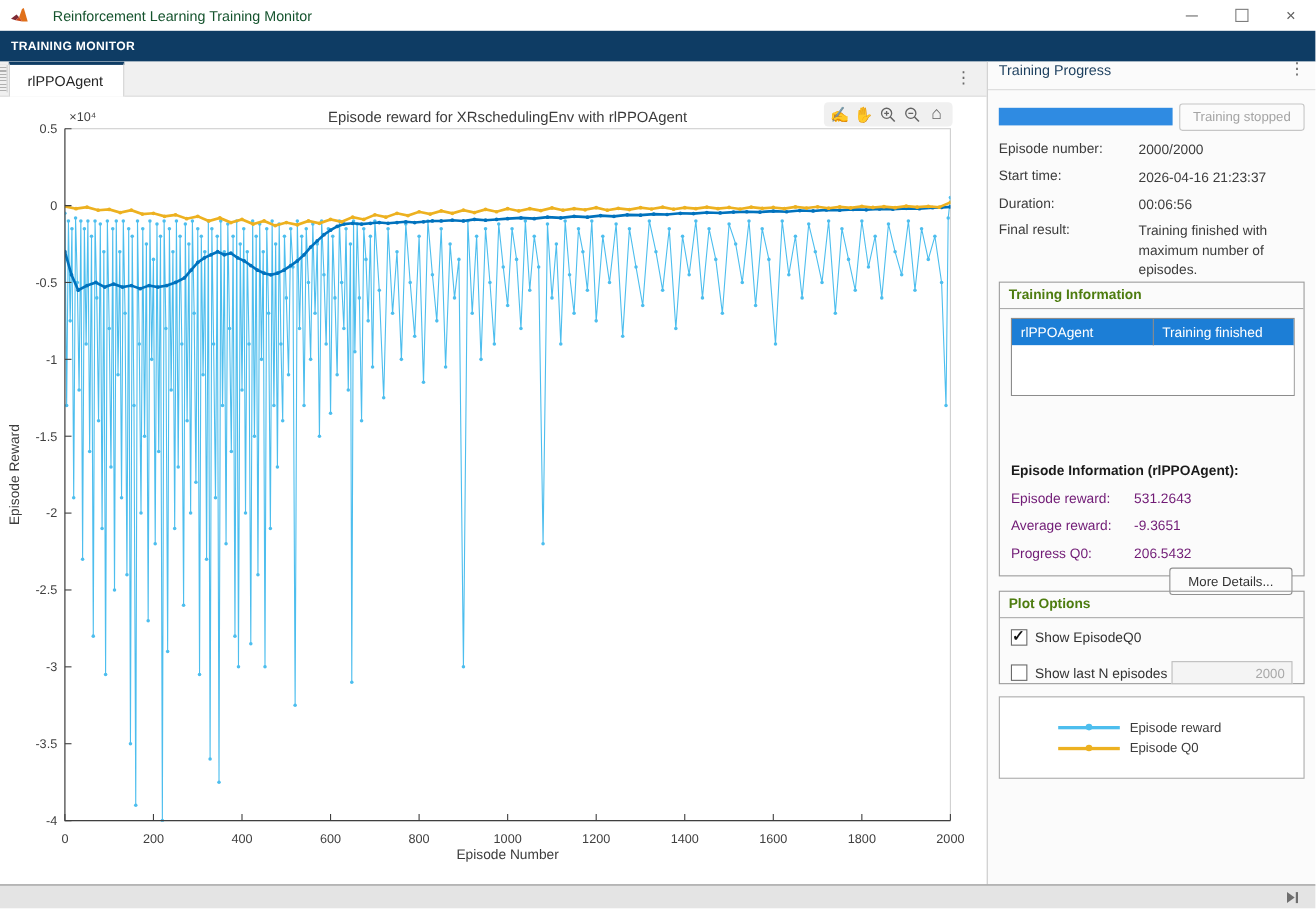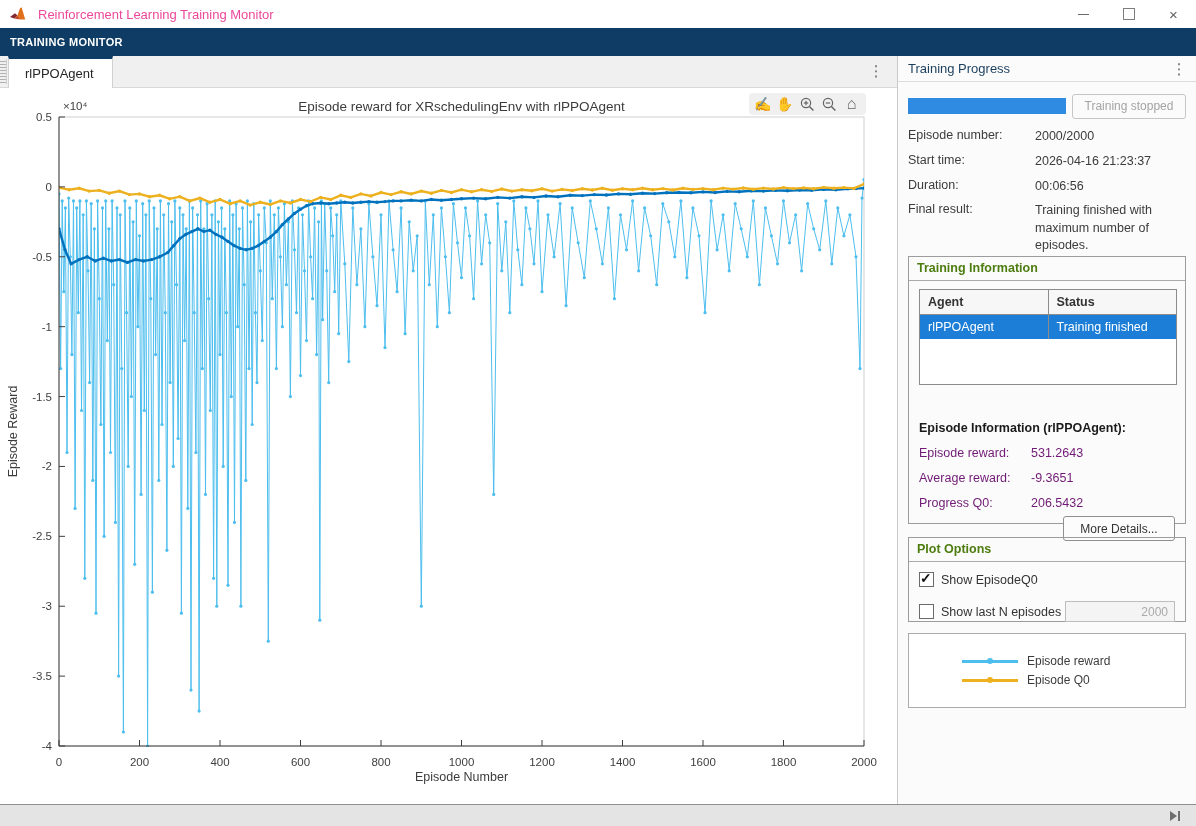--- a/index.html
+++ b/index.html
@@ -2,21 +2,21 @@
 <html><head>
 <meta charset="utf-8">
 <style>
   html,body{margin:0;padding:0}
   body{width:1196px;height:826px;position:relative;overflow:hidden;background:#fff;
        font-family:"Liberation Sans",sans-serif;font-size:13px;color:#333}
 
   
   .titlebar{position:absolute;left:0;top:0;width:1196px;height:28px;background:#fff;display:flex;align-items:center}
   .app-icon{margin-left:9px;width:17px;height:17px;flex:0 0 auto}
-  .title-text{margin-left:12px;color:#ec4899;font-size:13px}
+  .title-text{margin-left:22px;color:#14532d;font-size:13px}
   .win-controls{margin-left:auto;display:flex;height:28px}
   .win-btn{width:45px;height:28px;display:flex;align-items:center;justify-content:center;color:#5f5f5f;cursor:default}
   .min-glyph{width:11px;height:0;border-top:1px solid #6b6b6b}
   .max-glyph{width:10px;height:10px;border:1px solid #7d7d7d}
   .close-glyph{font-size:15px;line-height:15px;color:#5f5f5f}
 
   
   .toolstrip{position:absolute;left:0;top:28px;width:1196px;height:28px;background:#0e3c64;display:flex;align-items:center}
   .toolstrip-label{margin-left:10px;color:#fff;font-size:11px;font-weight:bold;letter-spacing:.3px}
 
@@ -34,21 +34,21 @@
   .doc-panel{position:absolute;left:0;top:88px;width:897px;height:716px;background:#fff}
   .ax-toolbar{position:absolute;right:31px;top:5px;height:22px;display:flex;align-items:center;gap:3px;
               background:#f0f0f0;border-radius:4px;padding:0 5px}
   .ax-btn{width:19px;height:20px;display:flex;align-items:center;justify-content:center;color:#646464;cursor:pointer}
   .ax-btn .glyph{font-size:14px;line-height:14px}
   svg text{font-family:"Liberation Sans",sans-serif}
 
   
   .right-panel{position:absolute;left:897px;top:56px;width:299px;height:748px;background:#fbfbfb;
                border-left:1px solid #c9c9c9;box-sizing:border-box}
-  .rp-header{height:25px;border-bottom:1px solid #dcdcdc;display:flex;align-items:center}
+  .rp-header{height:25px;border-bottom:1px solid #dcdcdc;display:flex;align-items:flex-start}
   .rp-title{margin-left:10px;font-size:13px;color:#1c3f5e}
   .rp-header .menu-dots{margin-left:auto;margin-right:8px}
   .rp-content{position:relative;height:723px}
 
   .progress-row{position:absolute;left:10px;right:10px;top:12px;height:24px;display:flex;align-items:center}
   .progress-track{width:158px;height:16px;background:#fbfbfb;position:relative}
   .progress-fill{height:100%;width:0}
   .stop-btn{margin-left:auto;width:112px;height:23px;border:1px solid #c6c6c6;border-radius:3px;background:#fbfbfb;
             color:#a4a4a4;font-size:12px;display:flex;align-items:center;justify-content:center}
 
@@ -690,24 +690,20 @@
     </div>
     <div class="info-row" style="top:120px">
       <span class="lab">Final result:</span>
       <span class="val">Training finished with maximum number of episodes.</span>
     </div>
 
     <div class="group" style="top:174px;height:268px">
       <div class="group-title">Training Information</div>
       <div class="group-body">
         <div class="agent-table">
-          <div class="t-row t-head">
-            <div class="t-cell">Agent</div>
-            <div class="t-cell">Status</div>
-          </div>
           <div class="t-row t-data" style="background: rgb(28, 126, 214); color: rgb(255, 255, 255);">
             <div class="t-cell">rlPPOAgent</div>
             <div class="t-cell">Training finished</div>
           </div>
           <div class="t-empty"></div>
         </div>
         <div class="ep-title">Episode Information (rlPPOAgent):</div>
         <div class="ep-row" style="top:165px">
           <span>Episode reward:</span>
           <span class="val">531.2643</span>

